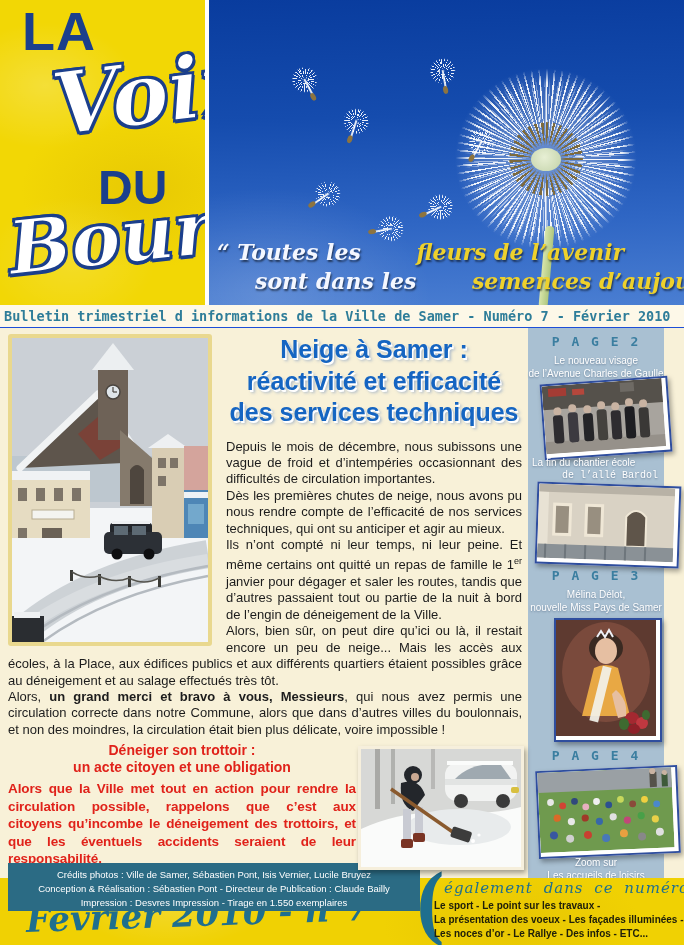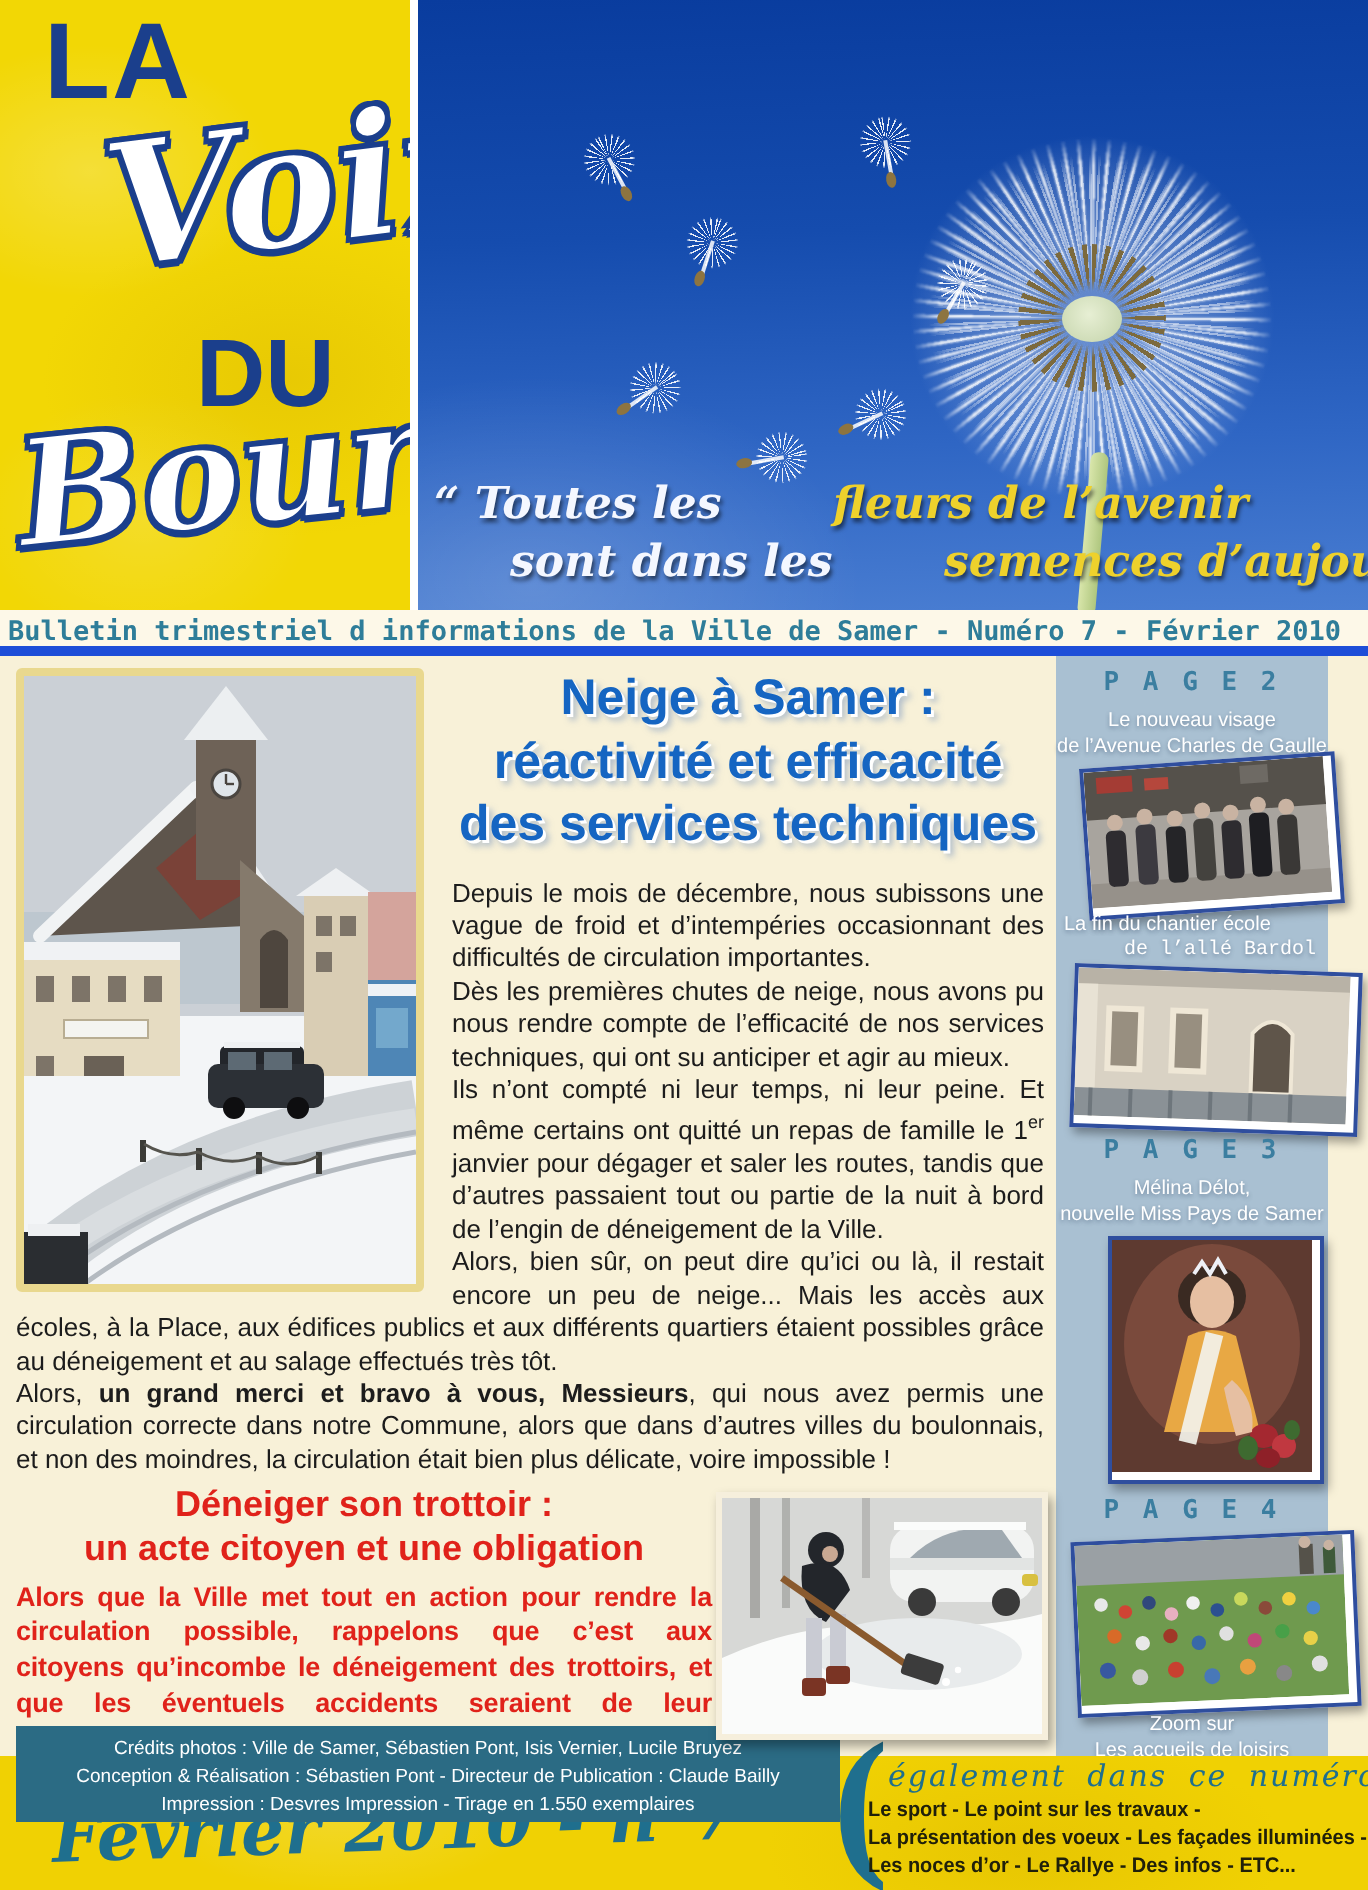--- a/index.html
+++ b/index.html
@@ -60,21 +60,21 @@
     font-style:italic;font-weight:bold;font-size:22px;line-height:1.35;white-space:nowrap;
     text-shadow:1px 2px 2px rgba(0,0,0,.55);}
   .quote .l2{padding-left:38px;}
   .q-white{color:#f4f7ff;}
   .q-yellow{color:#eed12c;margin-left:48px;}
 
   
   .banner{position:absolute;left:0;top:305px;width:684px;height:23px;background:#fdf8e8;
     color:#2e7d99;font-family:"DejaVu Sans Mono","Liberation Mono",monospace;font-weight:bold;
     font-size:13.5px;line-height:23px;white-space:nowrap;padding-left:4px;box-sizing:border-box;
-    border-bottom:5px solid #1d4ed8;}
+    border-bottom:1px solid #1d4ed8;}
 
   
   .sidebar{position:absolute;left:528px;top:328px;width:136px;height:550px;background:#a9c0d2;
     color:#fff;text-align:center;}
   .page-label{position:absolute;width:100%;font-family:"DejaVu Sans Mono","Liberation Mono",monospace;
     font-weight:bold;font-size:13px;letter-spacing:2px;color:#3b7ea0;}
   .sb-cap{position:absolute;width:100%;font-size:10px;line-height:1.3;color:#fff;
     text-shadow:0 1px 2px rgba(40,60,90,.45);}
   .sb-photo{position:absolute;border:2px solid #2f4e9e;background:#fff;
     box-shadow:2px 3px 5px rgba(0,0,0,.35);overflow:hidden;}
@@ -86,21 +86,21 @@
     border:4px solid #e9d88e;border-radius:3px;background:#cbd0d6;overflow:hidden;}
   .article-title{margin:2px 0 10px;font-size:25px;line-height:1.26;font-weight:bold;color:#1565c2;
     text-align:center;text-shadow:1.5px 1.5px 0 #ffffff,3px 3px 3px rgba(110,140,190,.55);}
   .article-title span{display:block;}
   .article p{margin:0;font-size:13px;line-height:16.4px;text-align:justify;}
   .article sup{font-size:9px;}
 
   
   .red-section{position:absolute;left:8px;top:742px;width:518px;height:126px;}
   .red-text{width:348px;color:#e0221a;}
-  .red-title{margin:0 0 4px;font-size:18px;font-weight:bold;text-align:center;line-height:1.22;}
+  .red-title{margin:0 0 4px;font-size:14px;font-weight:bold;text-align:center;line-height:1.22;}
   .red-title span{display:block;}
   .red-body{margin:0;font-size:13.5px;font-weight:bold;text-align:justify;line-height:1.3;
     letter-spacing:-.1px;word-spacing:2px;}
   .shovel-photo{position:absolute;right:2px;top:4px;width:166px;height:124px;box-sizing:border-box;
     border:3px solid #f6efdc;box-shadow:2px 3px 5px rgba(0,0,0,.35);background:#d7d8d6;overflow:hidden;z-index:4;}
 
   
   .credits{position:absolute;left:8px;top:863px;width:412px;height:48px;background:#2b6b84;
     color:#fff;text-align:center;font-size:9.5px;line-height:1.45;padding-top:5px;
     box-sizing:border-box;z-index:3;}

